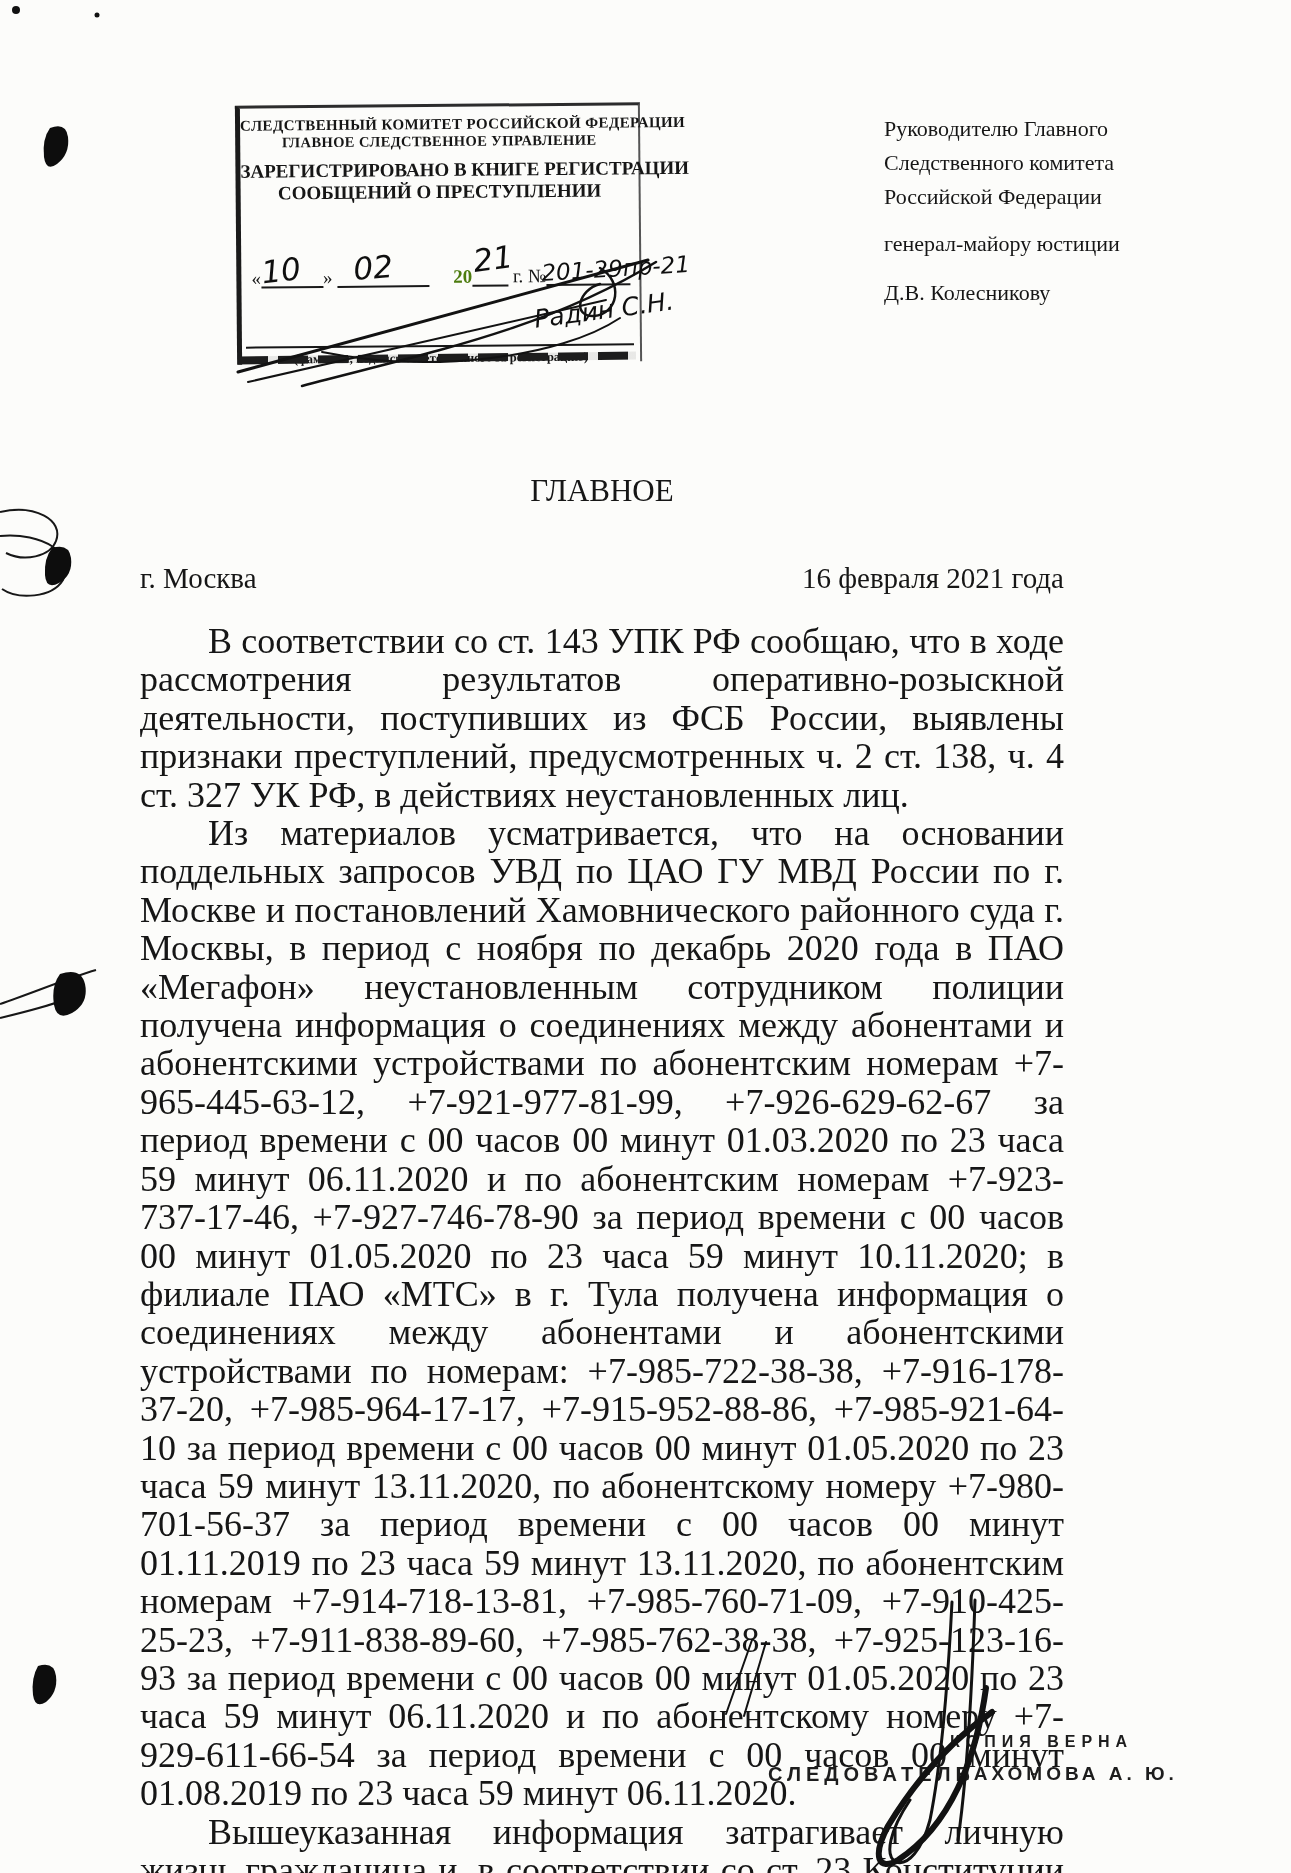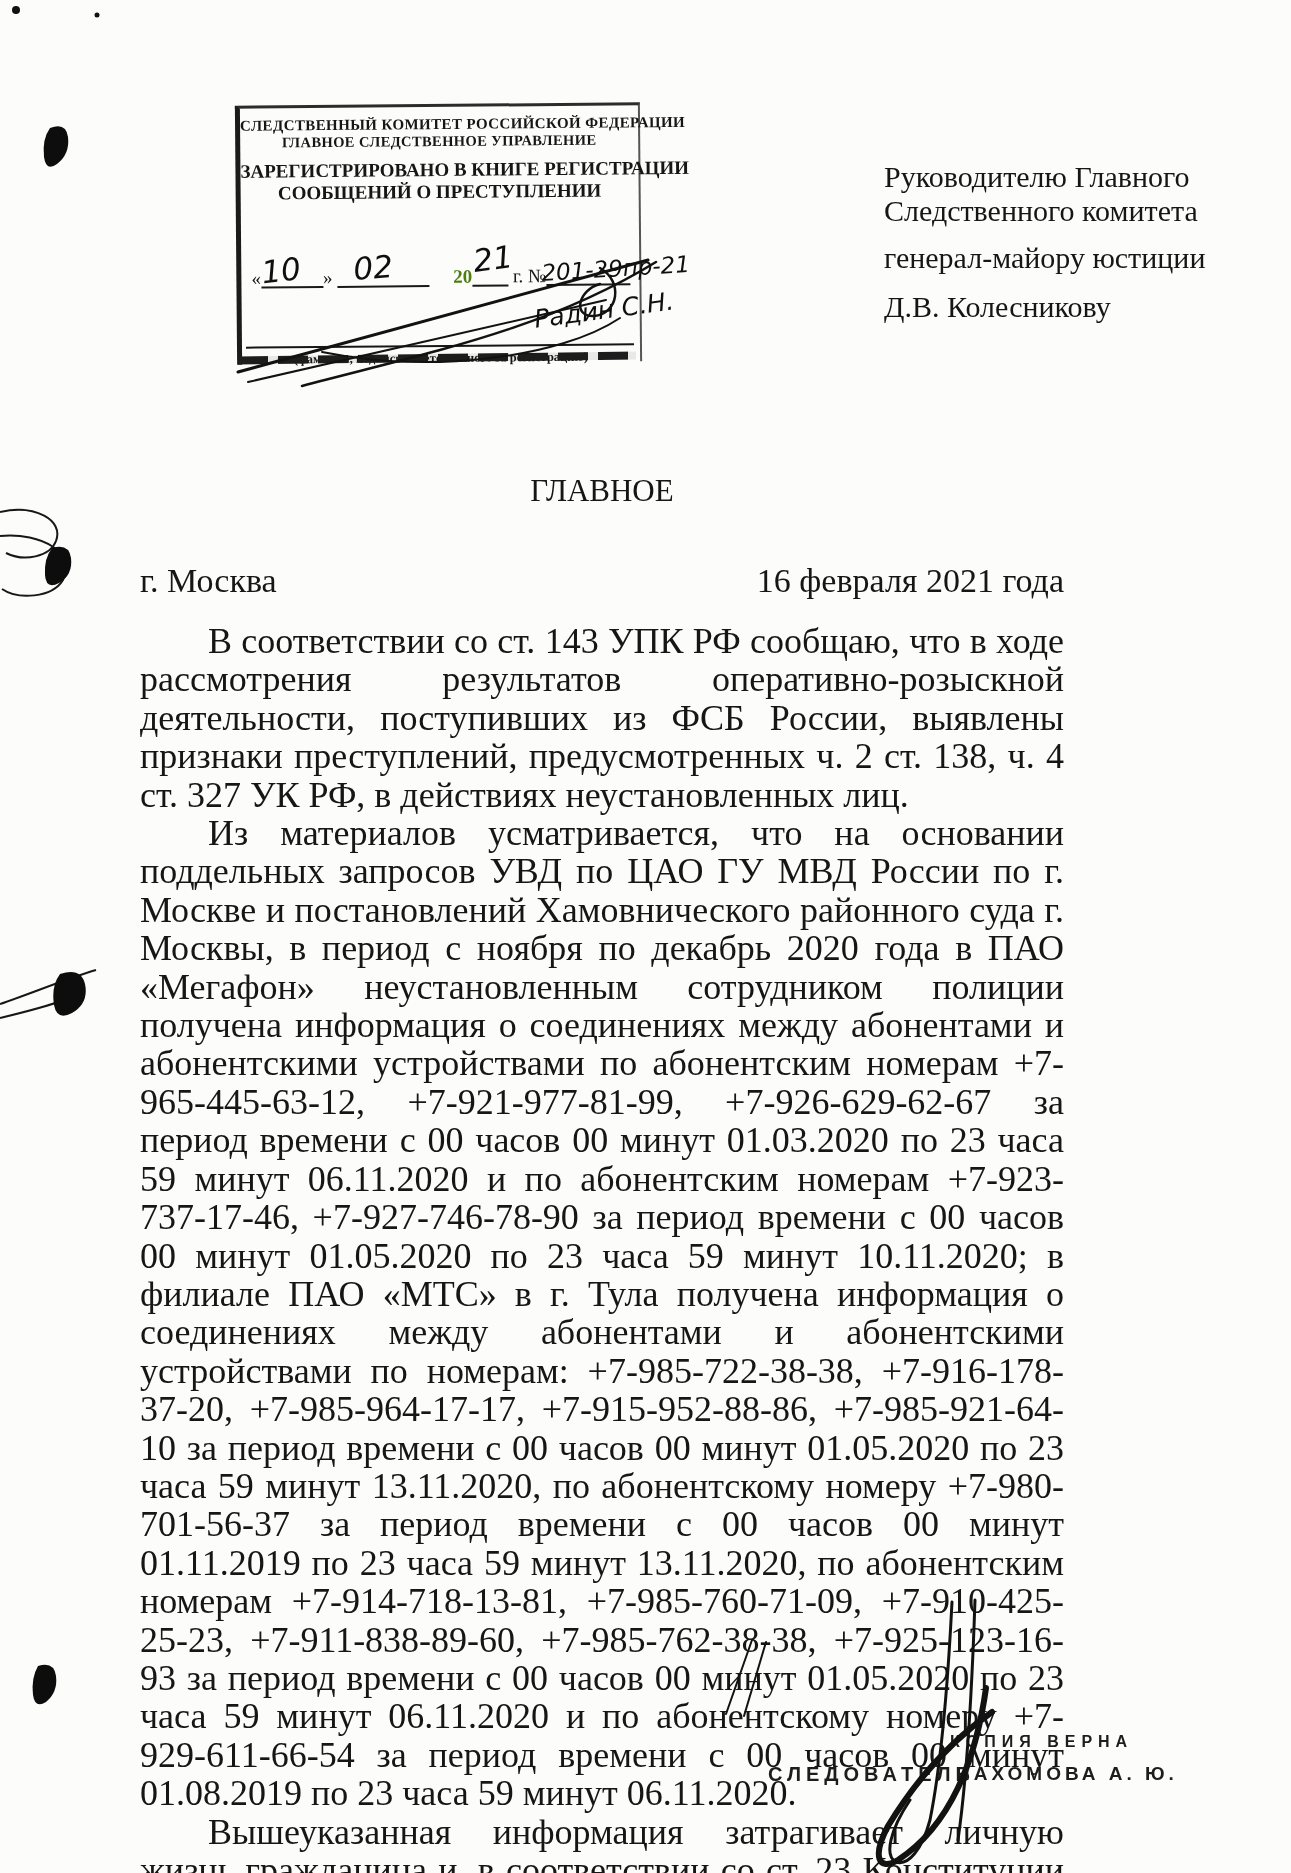--- a/index.html
+++ b/index.html
@@ -29,26 +29,26 @@
   .printed-20{margin-left:24px;color:#4d7c0f;font-weight:bold;}
   .hw{position:absolute;font-family:"DejaVu Sans",sans-serif;font-style:italic;color:#0f0f0f;z-index:4;white-space:nowrap;}
   .hw-day{left:20px;top:144px;font-size:31px;transform:rotate(-6deg);}
   .hw-month{left:112px;top:142px;font-size:31px;transform:rotate(-4deg);}
   .hw-year{left:232px;top:134px;font-size:31px;transform:rotate(-7deg);}
   .hw-number{left:300px;top:150px;font-size:23px;transform:rotate(-3deg);}
   .hw-name{left:292px;top:190px;font-size:25px;transform:rotate(-7deg);}
   .stamp-sign-line{position:absolute;left:4px;width:388px;top:238px;border-bottom:2.5px solid #161616;}
   .stamp-caption{position:absolute;top:244px;width:100%;text-align:center;font-size:12.5px;font-weight:bold;white-space:nowrap;}
   
-  .addressee{position:absolute;left:884px;top:112px;width:390px;font-size:30px;line-height:34px;z-index:1;margin-top:48px;}
+  .addressee{position:absolute;left:884px;top:112px;width:390px;font-size:22px;line-height:34px;z-index:1;}
   .addr-rank{margin-top:13px;}
   .addr-name{margin-top:15px;}
   
   .title-block{position:absolute;left:140px;top:472px;width:924px;text-align:center;font-size:31px;line-height:38px;z-index:1;}
-  .dateline{position:absolute;left:140px;top:562px;width:924px;display:flex;justify-content:space-between;font-size:34px;z-index:1;}
+  .dateline{position:absolute;left:140px;top:562px;width:924px;display:flex;justify-content:space-between;font-size:29px;z-index:1;}
   
   .body-text{position:absolute;left:140px;top:622px;width:924px;font-size:36px;line-height:38.4px;text-align:justify;z-index:1;}
   .body-text p{margin:0;text-indent:68px;}
   
   .footer-role{position:absolute;left:768px;top:1763px;font-family:"Liberation Sans",sans-serif;font-weight:bold;font-size:20px;letter-spacing:5px;color:#1d1d1d;z-index:1;white-space:nowrap;}
   .copy-stamp-1{position:absolute;left:950px;top:1733px;font-family:"Liberation Sans",sans-serif;font-weight:bold;font-size:16px;letter-spacing:6px;color:#1d1d1d;z-index:1;white-space:nowrap;}
   .copy-stamp-2{position:absolute;left:956px;top:1763px;font-family:"Liberation Sans",sans-serif;font-weight:bold;font-size:19px;letter-spacing:4px;color:#1d1d1d;z-index:1;white-space:nowrap;}
   
   .ink-overlay{position:absolute;left:0;top:0;width:1291px;height:1873px;z-index:5;pointer-events:none;}
 </style>
@@ -77,20 +77,21 @@
     <span class="hw hw-name">Радин С.Н.</span>
 
     <div class="stamp-sign-line"></div>
     <div class="stamp-caption">(фамилия, подпись ответственного за регистрацию)</div>
   </div>
   <div class="stamp-bottom-smudge"></div>
 
   <div class="addressee">
     <div>Руководителю Главного</div>
     <div>Следственного комитета</div>
+    <div>Российской Федерации</div>
     <div class="addr-rank">генерал-майору юстиции</div>
     <div class="addr-name">Д.В. Колесникову</div>
   </div>
 
   <div class="title-block">
     <div>ГЛАВНОЕ</div>
   </div>
 
   <div class="dateline">
     <span>г. Москва</span>

